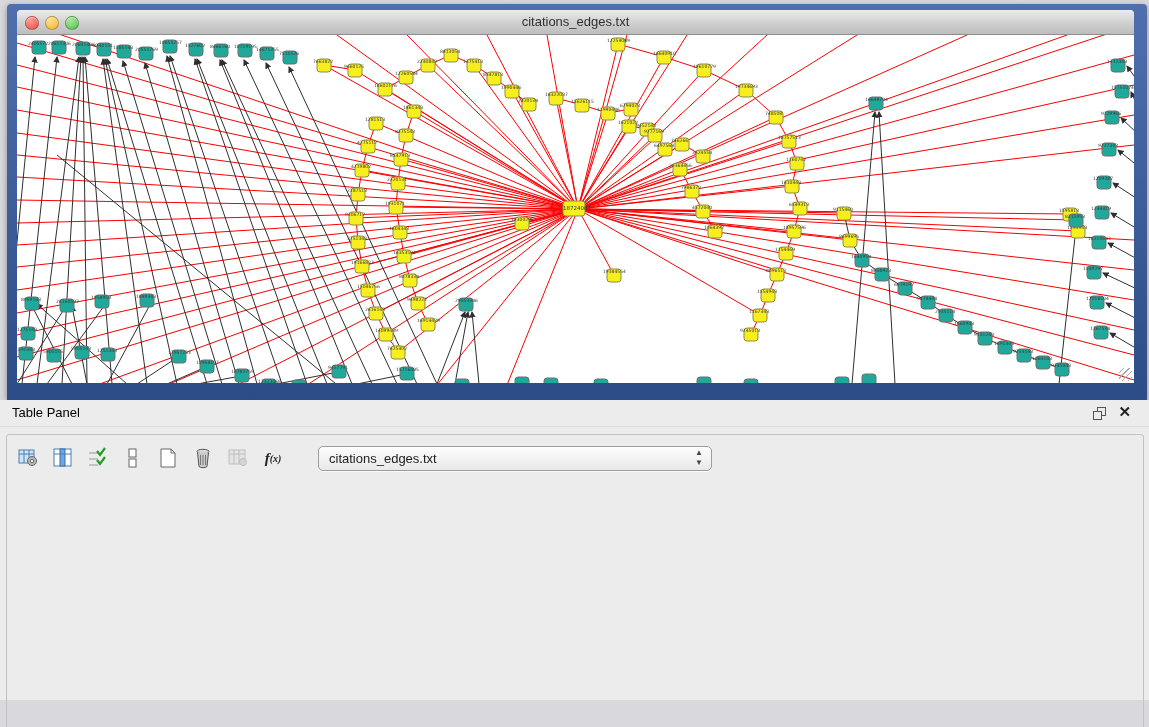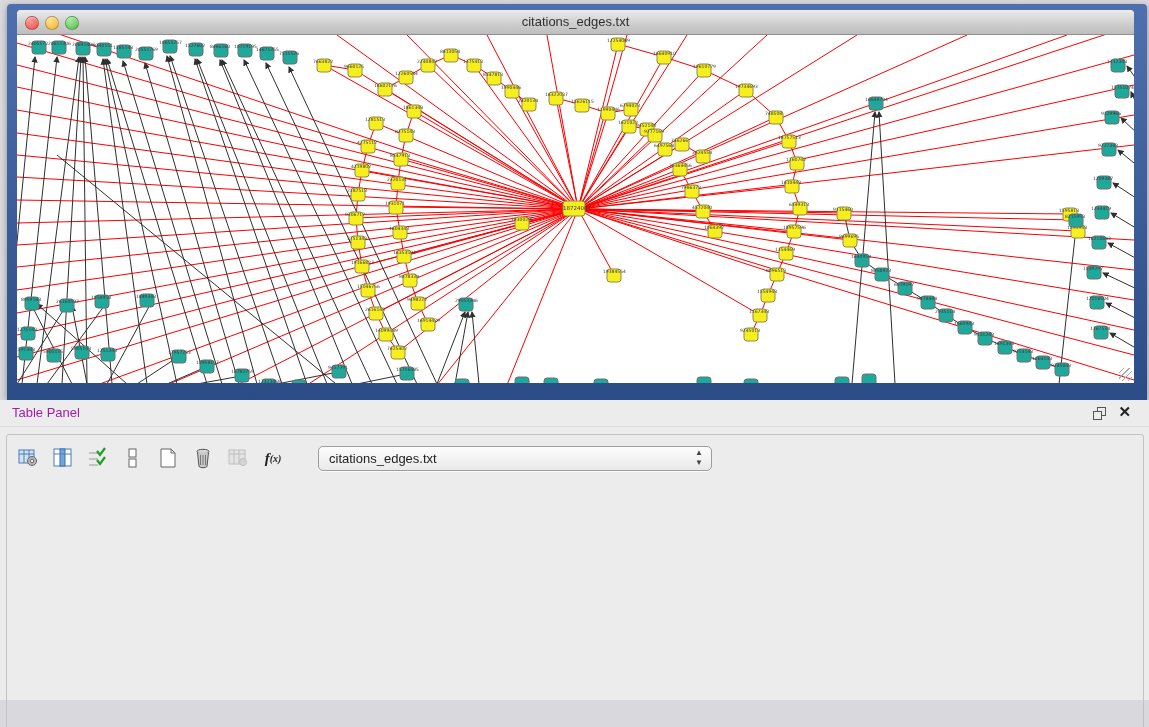--- a/index.html
+++ b/index.html
@@ -15,21 +15,21 @@
   #tl-min{left:28px;background:radial-gradient(circle at 35% 30%,#ffe08a,#f6b12e);}
   #tl-zoom{left:48px;background:radial-gradient(circle at 35% 30%,#a8e8a0,#4fc045);}
   #win-title{position:absolute;left:0;right:0;top:4px;text-align:center;font-size:13px;color:#303030;}
   #canvas{position:absolute;left:0;top:25px;right:0;bottom:0;background:#fff;}
   #net-svg{display:block;}
   .grip{position:absolute;right:2px;bottom:2px;width:13px;height:13px;
     background:repeating-linear-gradient(135deg,transparent 0 3px,#aaa 3px 4px);}
   
   #table-panel{position:absolute;left:0;top:400px;width:1149px;height:300px;background:#ececec;}
   #panel-header{height:26px;position:relative;border-bottom:1px solid #dcdcdc;}
-  #panel-title{position:absolute;left:12px;top:5px;font-size:13px;color:#a21caf;}
+  #panel-title{position:absolute;left:12px;top:5px;font-size:13px;color:#000000;}
   #float-icon{position:absolute;right:44px;top:7px;width:12px;height:12px;}
   #float-icon .sq1{position:absolute;left:4px;top:0;width:7px;height:7px;border:1px solid #555;}
   #float-icon .sq2{position:absolute;left:0;top:4px;width:7px;height:7px;border:1px solid #555;background:#ececec;}
   #close-icon{position:absolute;right:18px;top:3px;font-size:15px;font-weight:bold;color:#222;}
   #panel-box{position:absolute;left:6px;top:34px;width:1136px;height:663px;border:1px solid #c2c2c2;border-radius:3px;}
   
   #toolbar{position:absolute;left:6px;top:40px;height:36px;display:flex;align-items:center;gap:11px;padding-left:10px;}
   .tbtn{width:24px;height:24px;display:flex;align-items:center;justify-content:center;position:relative;}
   .fx{font-style:italic;font-family:"Liberation Serif",serif;font-weight:bold;font-size:15px;color:#222;}
   #table-select{margin-left:22px;width:392px;height:23px;border:1px solid #9d9d9d;border-radius:5px;

